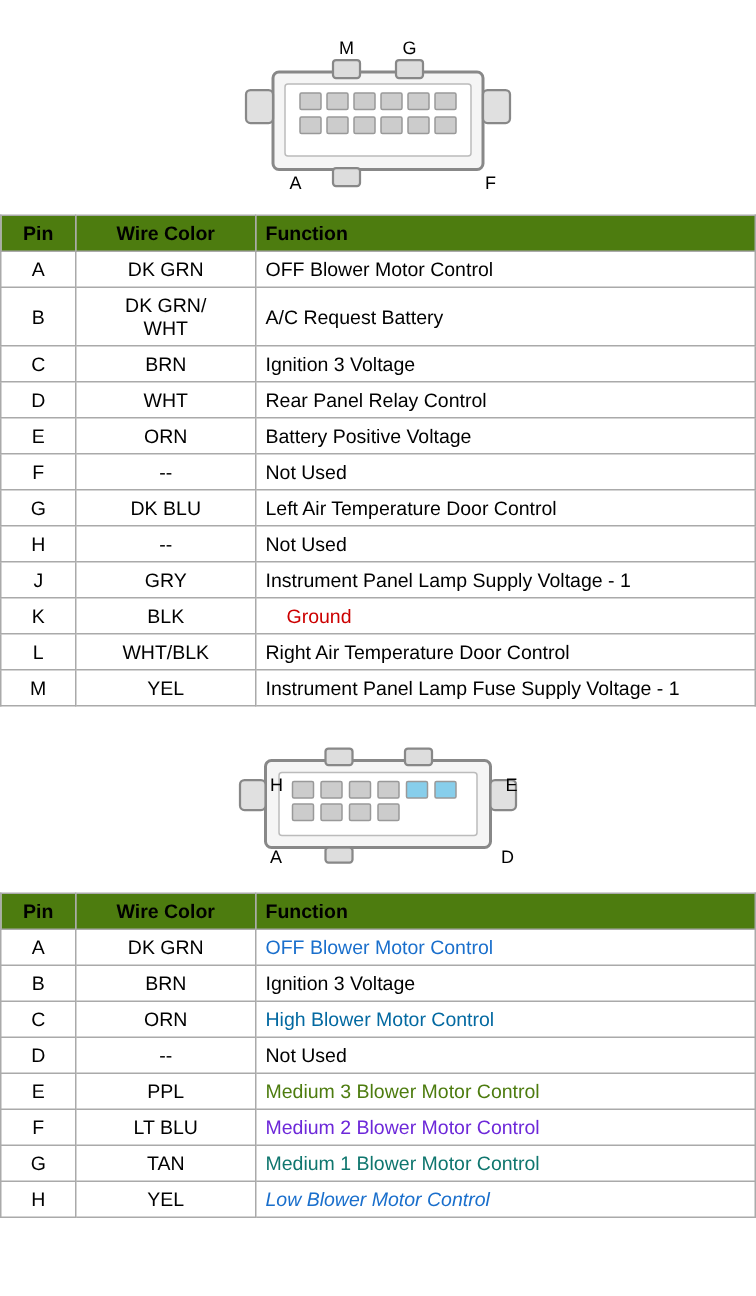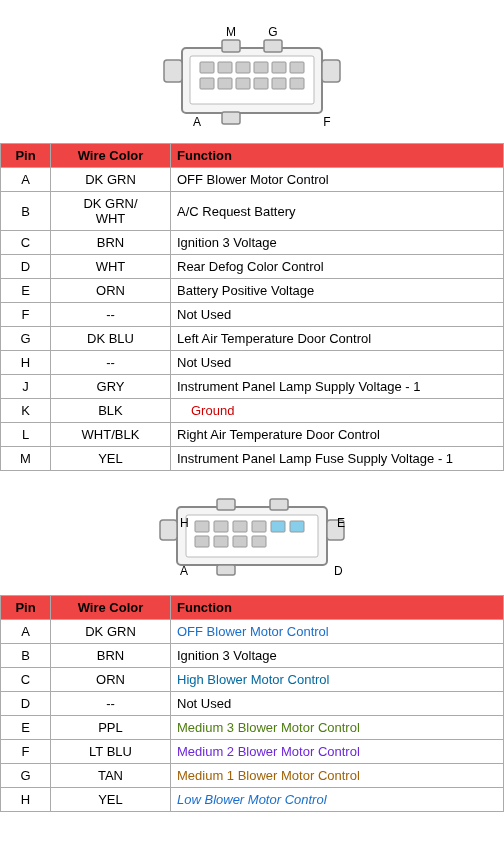--- a/index.html
+++ b/index.html
@@ -26,21 +26,21 @@
       margin-bottom: 4px;
     }
     th, td {
       border: 1px solid #aaa;
       text-align: center;
       padding: 4px 6px;
       vertical-align: middle;
     }
     th {
       font-weight: bold;
-      background: #ef4444;
+      background: #4d7c0f;
       margin-top: 16px;
     }
     .col-pin { width: 50px; }
     .col-wire { width: 120px; }
     .col-func { width: auto; text-align: left; }
     .connector2-diagram {
       display: flex;
       justify-content: center;
       align-items: center;
       padding: 10px 0 10px 0;
@@ -107,21 +107,21 @@
         <td class="col-func">A/C Request Battery</td>
       </tr>
       <tr>
         <td>C</td>
         <td>BRN</td>
         <td class="col-func">Ignition 3 Voltage</td>
       </tr>
       <tr>
         <td>D</td>
         <td>WHT</td>
-        <td class="col-func">Rear Defog Color Control</td>
+        <td class="col-func">Rear Panel Relay Control</td>
       </tr>
       <tr>
         <td>E</td>
         <td>ORN</td>
         <td class="col-func">Battery Positive Voltage</td>
       </tr>
       <tr>
         <td>F</td>
         <td>--</td>
         <td class="col-func">Not Used</td>
@@ -230,21 +230,21 @@
         <td class="col-func" style="color: #4d7c0f;">Medium 3 Blower Motor Control</td>
       </tr>
       <tr>
         <td>F</td>
         <td>LT BLU</td>
         <td class="col-func" style="color: #6d28d9; margin-left: 28px;">Medium 2 Blower Motor Control</td>
       </tr>
       <tr>
         <td>G</td>
         <td>TAN</td>
-        <td class="col-func" style="color: #a16207;">Medium 1 Blower Motor Control</td>
+        <td class="col-func" style="color: #0f766e;">Medium 1 Blower Motor Control</td>
       </tr>
       <tr>
         <td>H</td>
         <td>YEL</td>
         <td class="col-func" style="color: rgb(26, 111, 204); font-style: italic;">Low Blower Motor Control</td>
       </tr>
     </tbody>
 </table>
 
 </body></html>

